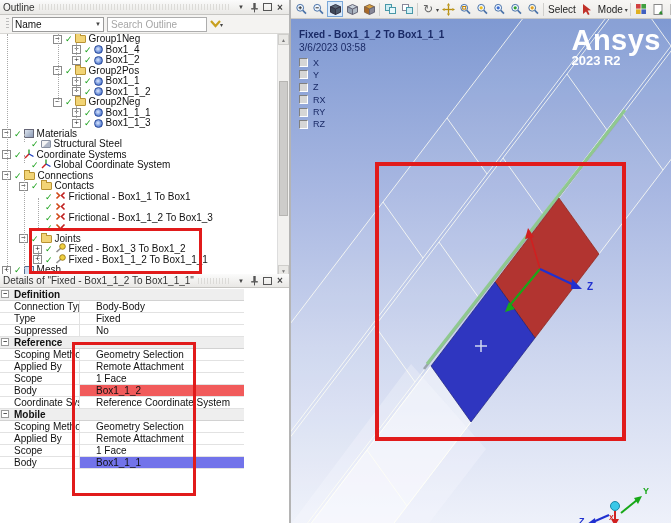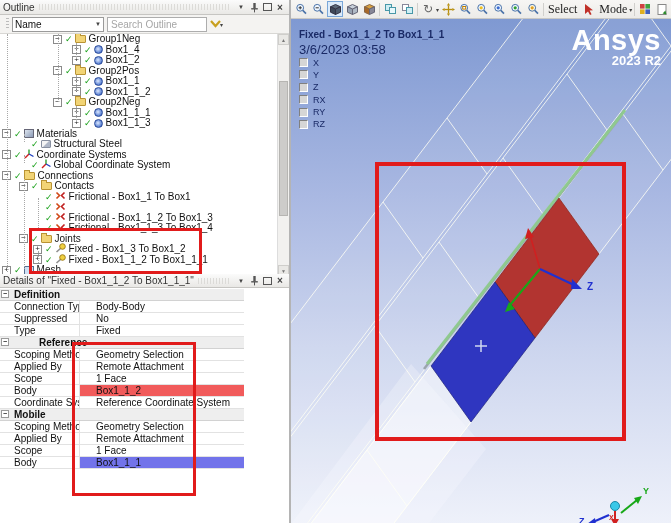--- a/index.html
+++ b/index.html
@@ -45,33 +45,33 @@
   .drow.hdr{background:#eeeeee;font-weight:bold;border-bottom:1px solid #d2d2d2;}
   .dlab{padding-left:2px;overflow:hidden;white-space:nowrap;}
   .dval{border-left:1px solid #e2e2e2;padding-left:16px;overflow:hidden;white-space:nowrap;}
   .dval.red{background:#f15b5b;}
   .dval.blue{background:#7273ea;}
   
   .right{position:absolute;left:291px;top:0;width:380px;height:523px;}
   .vtoolbar{height:18px;background:linear-gradient(#f7f6f4,#ecebe8);border-bottom:1px solid #c9c8c5;display:flex;align-items:center;gap:1px;padding:0 1px;overflow:hidden;}
   .tbtn{width:16px;height:16px;display:flex;align-items:center;justify-content:center;flex:none;border:1px solid transparent;box-sizing:border-box;}
   .tbtn.sel{border:1px solid #7aa7d8;background:#dcebfa;}
-  .tbtxt{font-size:12px;color:#222;padding:0 2px;flex:none;font-family:Liberation Serif, serif;}
+  .tbtxt{font-size:10px;color:#222;padding:0 2px;flex:none;}
   .tsep{width:1px;height:13px;background:#d0cfcc;margin:0 1px;flex:none;}
   .tcar{font-size:6px;color:#444;flex:none;margin-left:-1px;}
   .rot{font-size:12px;color:#666;line-height:12px;}
   .viewport{position:relative;width:380px;height:505px;background:linear-gradient(#7f99d2 0%,#a9b8e2 35%,#ccd5ee 65%,#eef1fa 100%);overflow:hidden;}
   .vtitle{position:absolute;left:8px;top:10px;font-size:10px;font-weight:bold;color:#1a2a66;z-index:3;}
-  .vtime{position:absolute;left:8px;top:23px;font-size:13px;color:#1a2a66;z-index:3;}
+  .vtime{position:absolute;left:8px;top:23px;font-size:10px;color:#1a2a66;z-index:3;}
   .legend{position:absolute;left:8px;top:39px;z-index:3;}
   .litem{display:flex;align-items:center;height:9px;margin-bottom:3.4px;}
   .lbox{width:9px;height:9px;background:#d6d6d6;border-top:1px solid #808080;border-left:1px solid #808080;
         border-right:1px solid #fff;border-bottom:1px solid #fff;box-sizing:border-box;margin-right:5px;}
   .llab{font-size:9px;color:#1a2a66;}
-  .logo{position:absolute;right:10px;top:6px;text-align:right;color:#fff;z-index:3;}
+  .logo{position:absolute;right:10px;top:6px;color:#fff;z-index:3;}
   .logo .brand{font-size:29px;font-weight:bold;letter-spacing:0.5px;line-height:30px;}
   .logo .ver{font-size:13px;font-weight:bold;margin-top:-2px;}
   .scene{position:absolute;left:0;top:0;z-index:1;}
   
   .ann{position:absolute;border:3px solid #e11b1b;z-index:6;background:transparent;}
   .ann.thick{border-width:4px;}
 </style>
 </head>
 <body>
 
@@ -248,21 +248,20 @@
             </svg></span>
           <span class="lbl">Frictional - Box1_1_2 To Box1_3</span>
         </div>
       <div class="trow" style="padding-left:33px;">
           <span class="exp none"></span>
           <span class="chk">✓</span>
           <span class="ico"><svg width="11" height="9">
               <polyline points="1.5,7.5 4.5,4.5 1.5,1.5" fill="none" stroke="#d04818" stroke-width="1.6"></polyline>
               <polyline points="9.5,1.5 6.5,4.5 9.5,7.5" fill="none" stroke="#c02020" stroke-width="1.6"></polyline>
             </svg></span>
-          <span class="lbl">Frictional - Box1_1_3 To Box1_4</span>
         </div>
       <div class="trow" style="padding-left:19px;">
           <span class="exp">−</span>
           <span class="chk">✓</span>
           <span class="ico folder"></span>
           <span class="lbl">Joints</span>
         </div>
       <div class="trow" style="padding-left:33px;">
           <span class="exp">+</span>
           <span class="chk">✓</span>
@@ -317,31 +316,31 @@
           <span class="dexp">−</span>
           <span class="dlab" style="grid-column:2/4;">Definition</span>
         </div>
       <div class="drow">
           <span></span>
           <span class="dlab">Connection Type</span>
           <span class="dval">Body-Body</span>
         </div>
       <div class="drow">
           <span></span>
+          <span class="dlab">Type</span>
+          <span class="dval">Fixed</span>
+        </div>
+      <div class="drow">
+          <span></span>
           <span class="dlab">Suppressed</span>
           <span class="dval">No</span>
         </div>
-      <div class="drow">
-          <span></span>
-          <span class="dlab">Type</span>
-          <span class="dval">Fixed</span>
-        </div>
       <div class="drow hdr">
           <span class="dexp">−</span>
-          <span class="dlab" style="grid-column:2/4;margin-left:25px;">Reference</span>
+          <span class="dlab" style="grid-column:2/4;">Reference</span>
         </div>
       <div class="drow">
           <span></span>
           <span class="dlab">Scoping Method</span>
           <span class="dval">Geometry Selection</span>
         </div>
       <div class="drow">
           <span></span>
           <span class="dlab">Applied By</span>
           <span class="dval">Remote Attachment</span>

